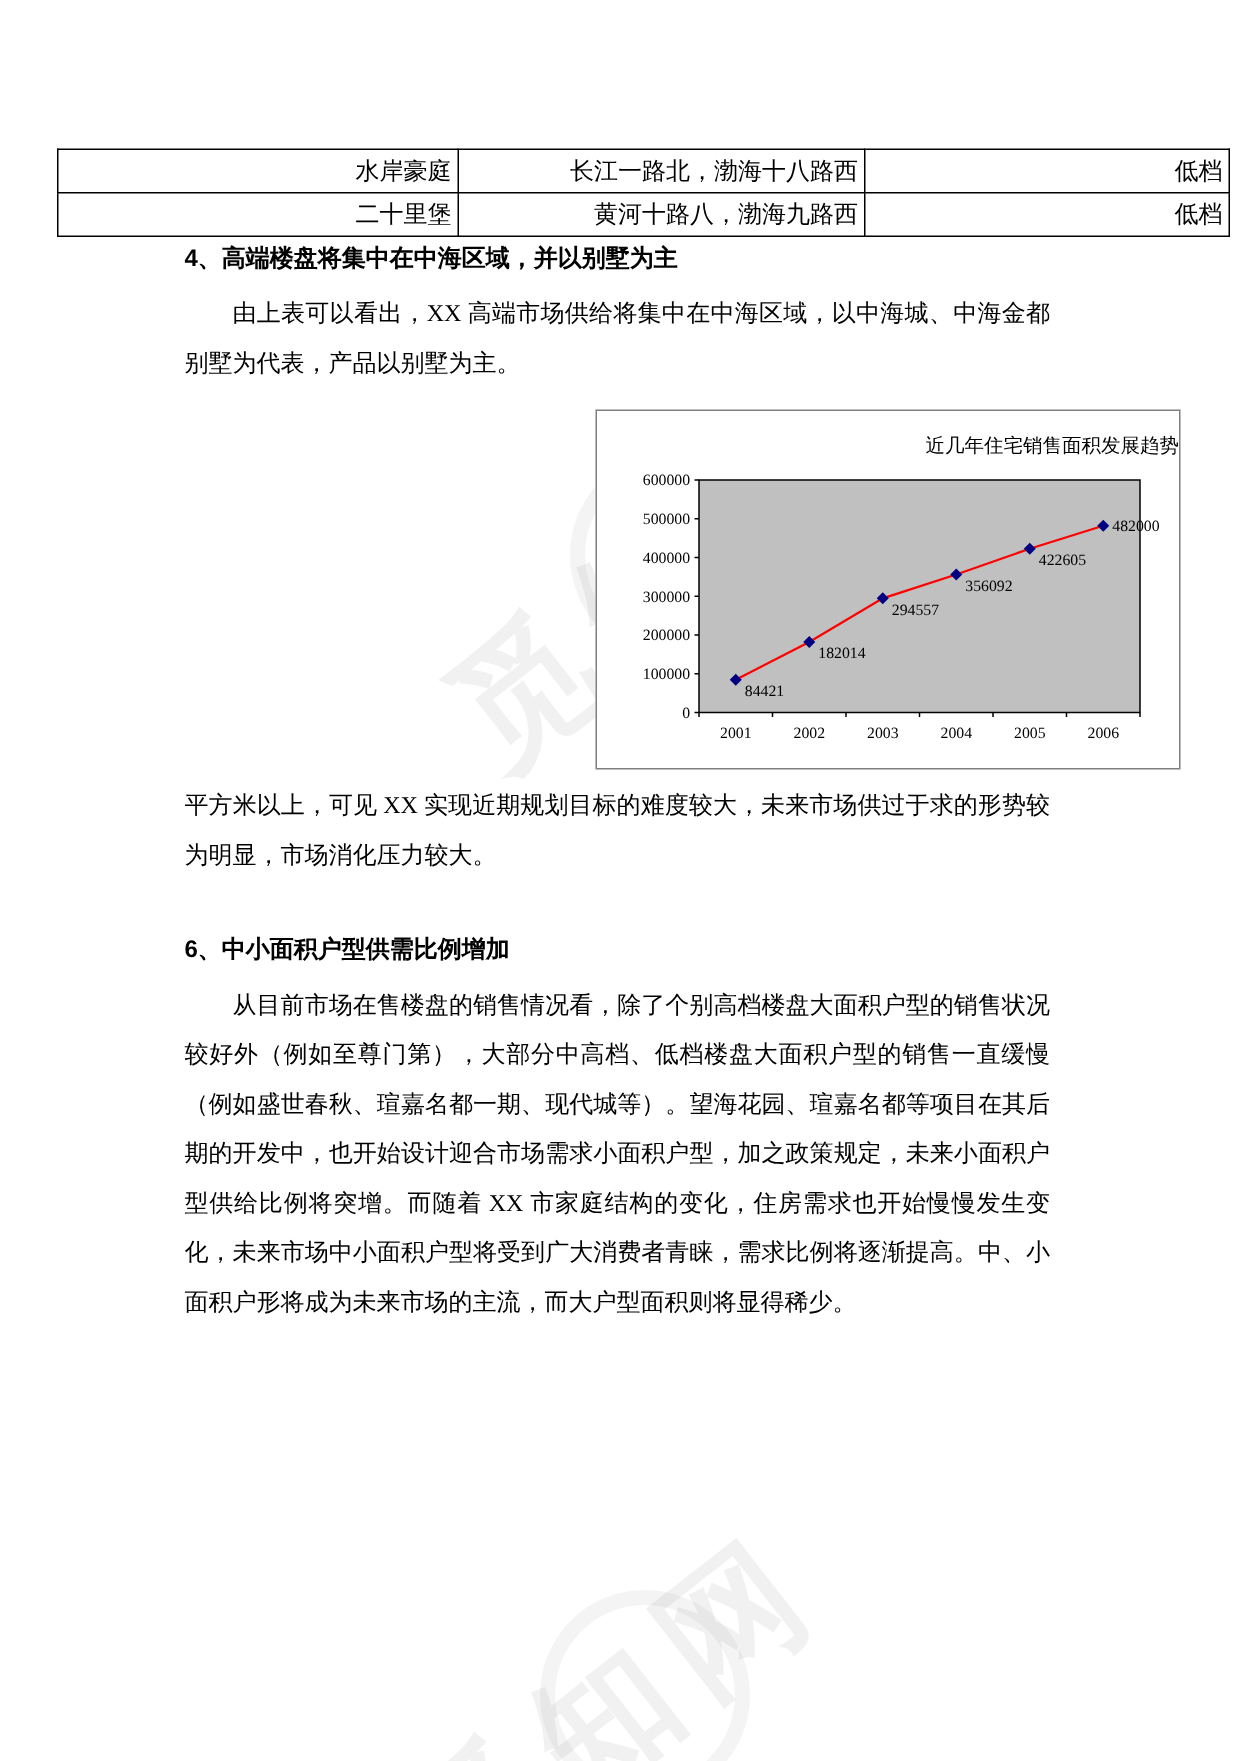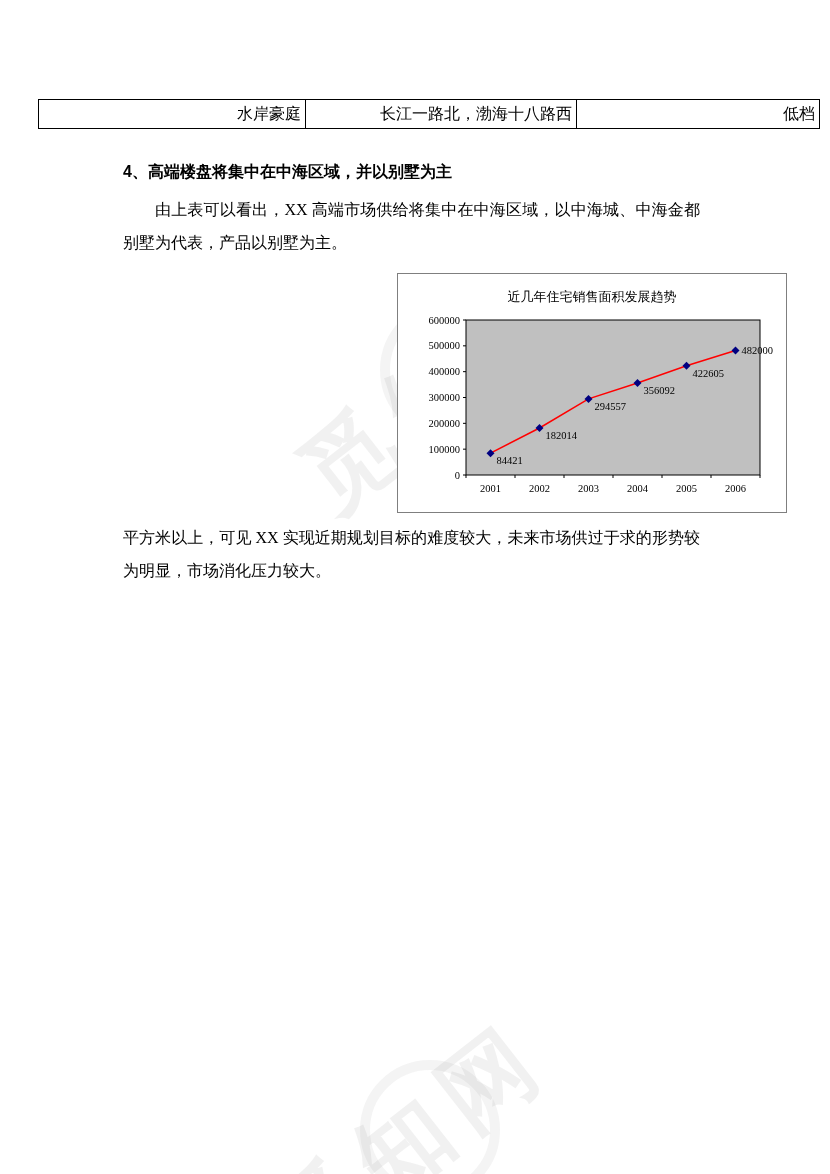--- a/index.html
+++ b/index.html
@@ -79,21 +79,21 @@
 
   
   .chart-box{
     margin:14px 0 6px 274px;
     width:388px;
     border:1px solid #7f7f7f;
     background:#fff;
     padding:6px 0 4px 0;
   }
   .chart-title{
-    text-align:center;
+    text-align:right;
     font-size:13px;
     font-family:Liberation Mono, monospace;
     margin:8px 0 6px 0;
   }
   .chart-svg-wrap{display:flex;justify-content:center;}
   svg text{font-family:"Liberation Serif","DejaVu Serif",serif;}
 </style>
 </head>
 <body>
 
@@ -102,20 +102,25 @@
   <div class="wm-ring wm-ring1"></div>
   <div class="watermark wm1">觅知网</div>
   <div class="wm-ring wm-ring2"></div>
   <div class="watermark wm2">觅知网</div>
 
   <table class="doc-table">
     <tbody>
       <tr>
         <td class="col-name">水岸豪庭</td>
         <td class="col-loc">长江一路北，渤海十八路西</td>
+        <td class="col-grade">低档</td>
+      </tr>
+      <tr>
+        <td class="col-name">二十里堡</td>
+        <td class="col-loc">黄河十路八，渤海九路西</td>
         <td class="col-grade">低档</td>
       </tr>
     </tbody>
   </table>
 
   <div class="content">
 
     <div class="heading h4">4、高端楼盘将集中在中海区域，并以别墅为主</div>
     <p class="para indent">由上表可以看出，XX 高端市场供给将集中在中海区域，以中海城、中海金都别墅为代表，产品以别墅为主。</p>
 
@@ -164,15 +169,17 @@
             <path d="M 280.5 49.82704166666667 L 284.5 53.82704166666667 L 280.5 57.82704166666667 L 276.5 53.82704166666667 Z" fill="#000080"></path>
             <text x="286.5" y="64.82704166666667" font-size="10.5" text-anchor="start" fill="#000">422605</text>
             <path d="M 329.5 34.483333333333334 L 333.5 38.483333333333334 L 329.5 42.483333333333334 L 325.5 38.483333333333334 Z" fill="#000080"></path>
             <text x="335.5" y="41.983333333333334" font-size="10.5" text-anchor="start" fill="#000">482000</text>
           </svg>
       </div>
     </div>
 
     <p class="para">平方米以上，可见 XX 实现近期规划目标的难度较大，未来市场供过于求的形势较为明显，市场消化压力较大。</p>
 
+    <div class="heading h6">6、中小面积户型供需比例增加</div>
+    <p class="para indent">从目前市场在售楼盘的销售情况看，除了个别高档楼盘大面积户型的销售状况较好外（例如至尊门第），大部分中高档、低档楼盘大面积户型的销售一直缓慢（例如盛世春秋、瑄嘉名都一期、现代城等）。望海花园、瑄嘉名都等项目在其后期的开发中，也开始设计迎合市场需求小面积户型，加之政策规定，未来小面积户型供给比例将突增。而随着 XX 市家庭结构的变化，住房需求也开始慢慢发生变化，未来市场中小面积户型将受到广大消费者青睐，需求比例将逐渐提高。中、小面积户形将成为未来市场的主流，而大户型面积则将显得稀少。</p>
 
   </div>
 </div>
 
 </body></html>

